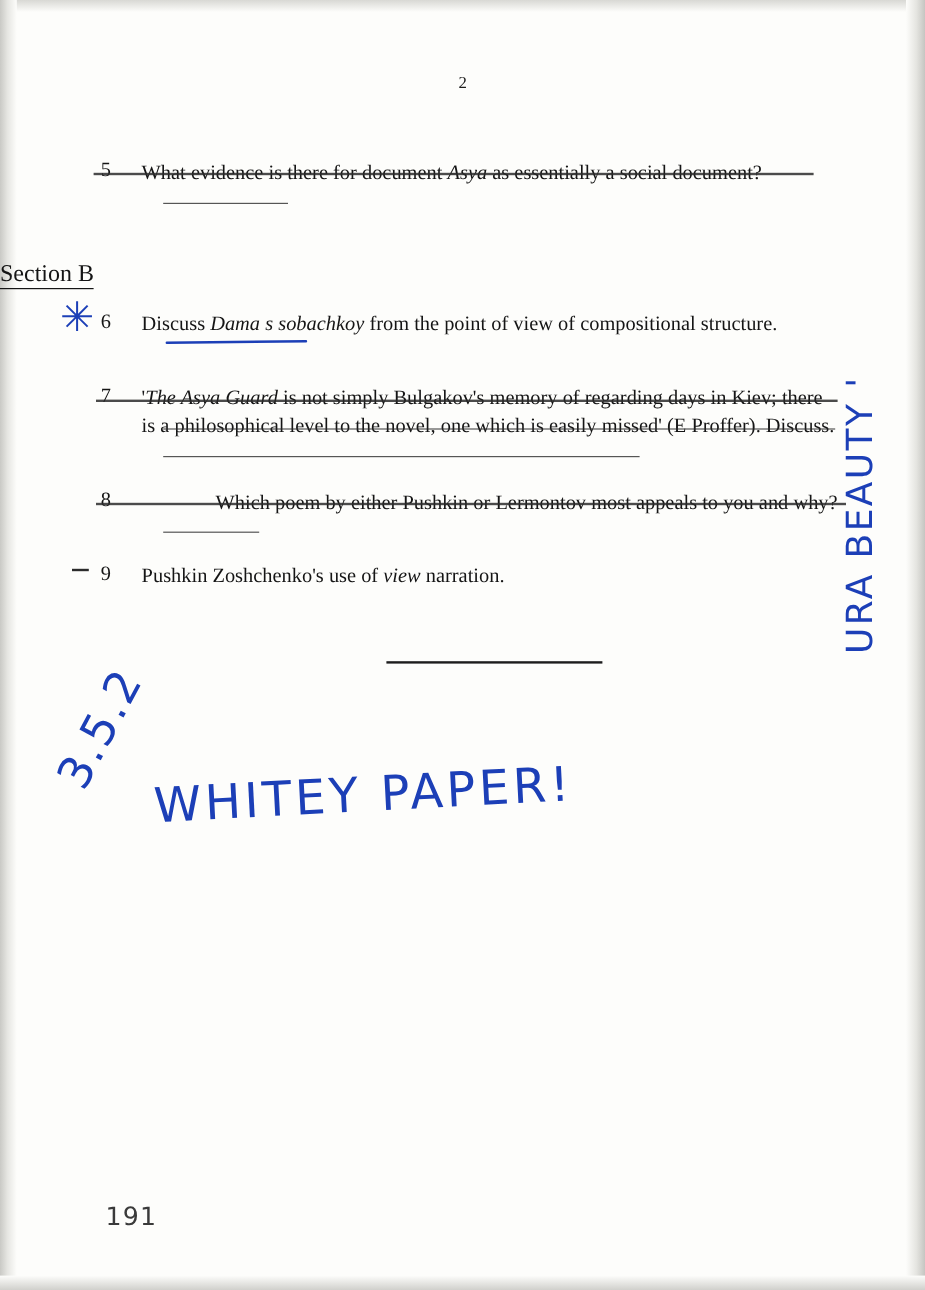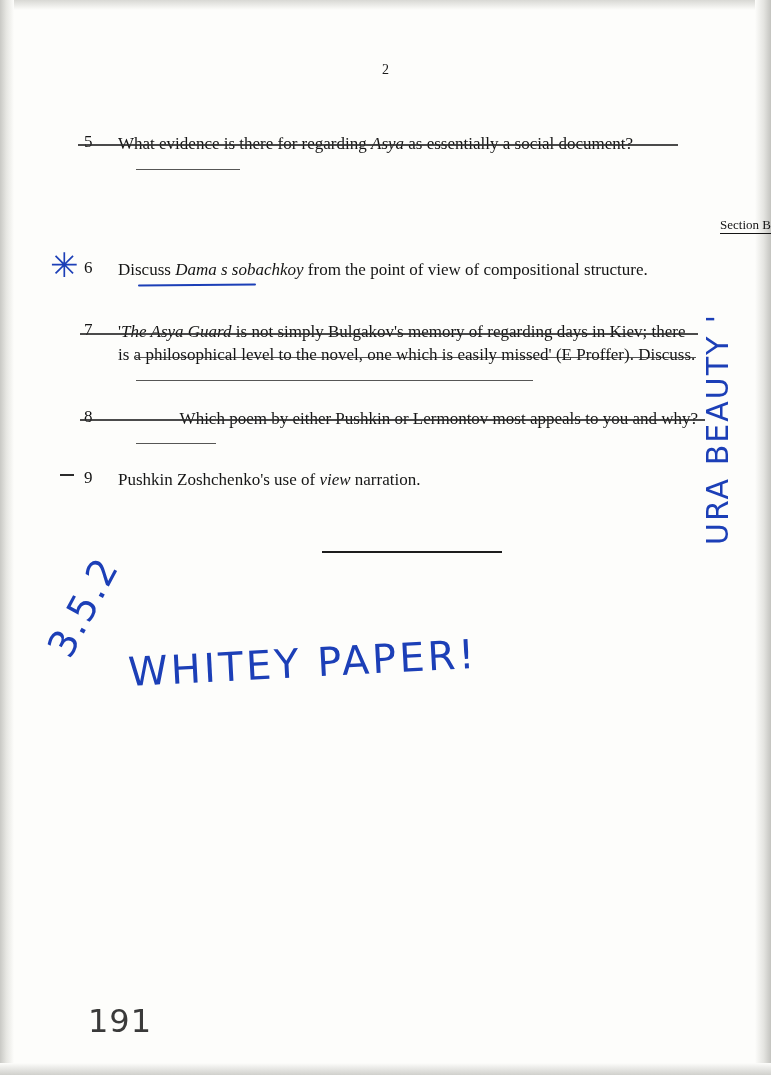--- a/index.html
+++ b/index.html
@@ -77,22 +77,22 @@
     height: 1.6px;
     background: #2c2c2c;
     opacity: .85;
   }
   .strike.thin { height: 1.2px; opacity: .8; }
 
   .section-head {
     position: absolute;
     top: 217px;
     left: 0; right: 0;
-    text-align: right;
-    font-size: 13px;
+    text-align: left;
+    font-size: 20px;
     color: #151515;
   }
   .section-head span {
     border-bottom: 1px solid #151515;
     padding-bottom: 1px;
   }
 
   .hr-rule {
     position: absolute;
     left: 322px;
@@ -156,42 +156,42 @@
     font-size: 30px;
     transform: rotate(-90deg);
     transform-origin: left top;
     letter-spacing: 2px;
     white-space: nowrap;
   }
   .pencil-191 {
     position: absolute;
     left: 88px;
     top: 1002px;
-    font-size: 32px;
+    font-size: 21px;
     color: #3a3a3a;
     font-family: "DejaVu Sans", sans-serif;
     letter-spacing: 1px;
   }
 </style>
 </head>
 <body>
 
 <div class="page">
 
   <div class="paper-edge-top"></div>
   <div class="paper-edge-left"></div>
   <div class="paper-edge-right"></div>
   <div class="paper-edge-bottom"></div>
 
   <div class="page-number">2</div>
 
   <div class="q-row" style="top:132px; left:84px; width:600px;">
     <div class="q-num">5</div>
     <div class="q-text" style="width:560px;">
-      <span>What evidence is there for regarding </span><i>Asya</i><span> as essentially a social document?</span>
+      <span>What evidence is there for document </span><i>Asya</i><span> as essentially a social document?</span>
     </div>
   </div>
   <div class="strike" style="left:78px; top:144px; width:600px;"></div>
   <div class="strike thin" style="left:136px; top:169px; width:104px;"></div>
 
   <div class="section-head">
     <span>Section B</span>
   </div>
 
   <div class="pen asterisk">✳</div>

